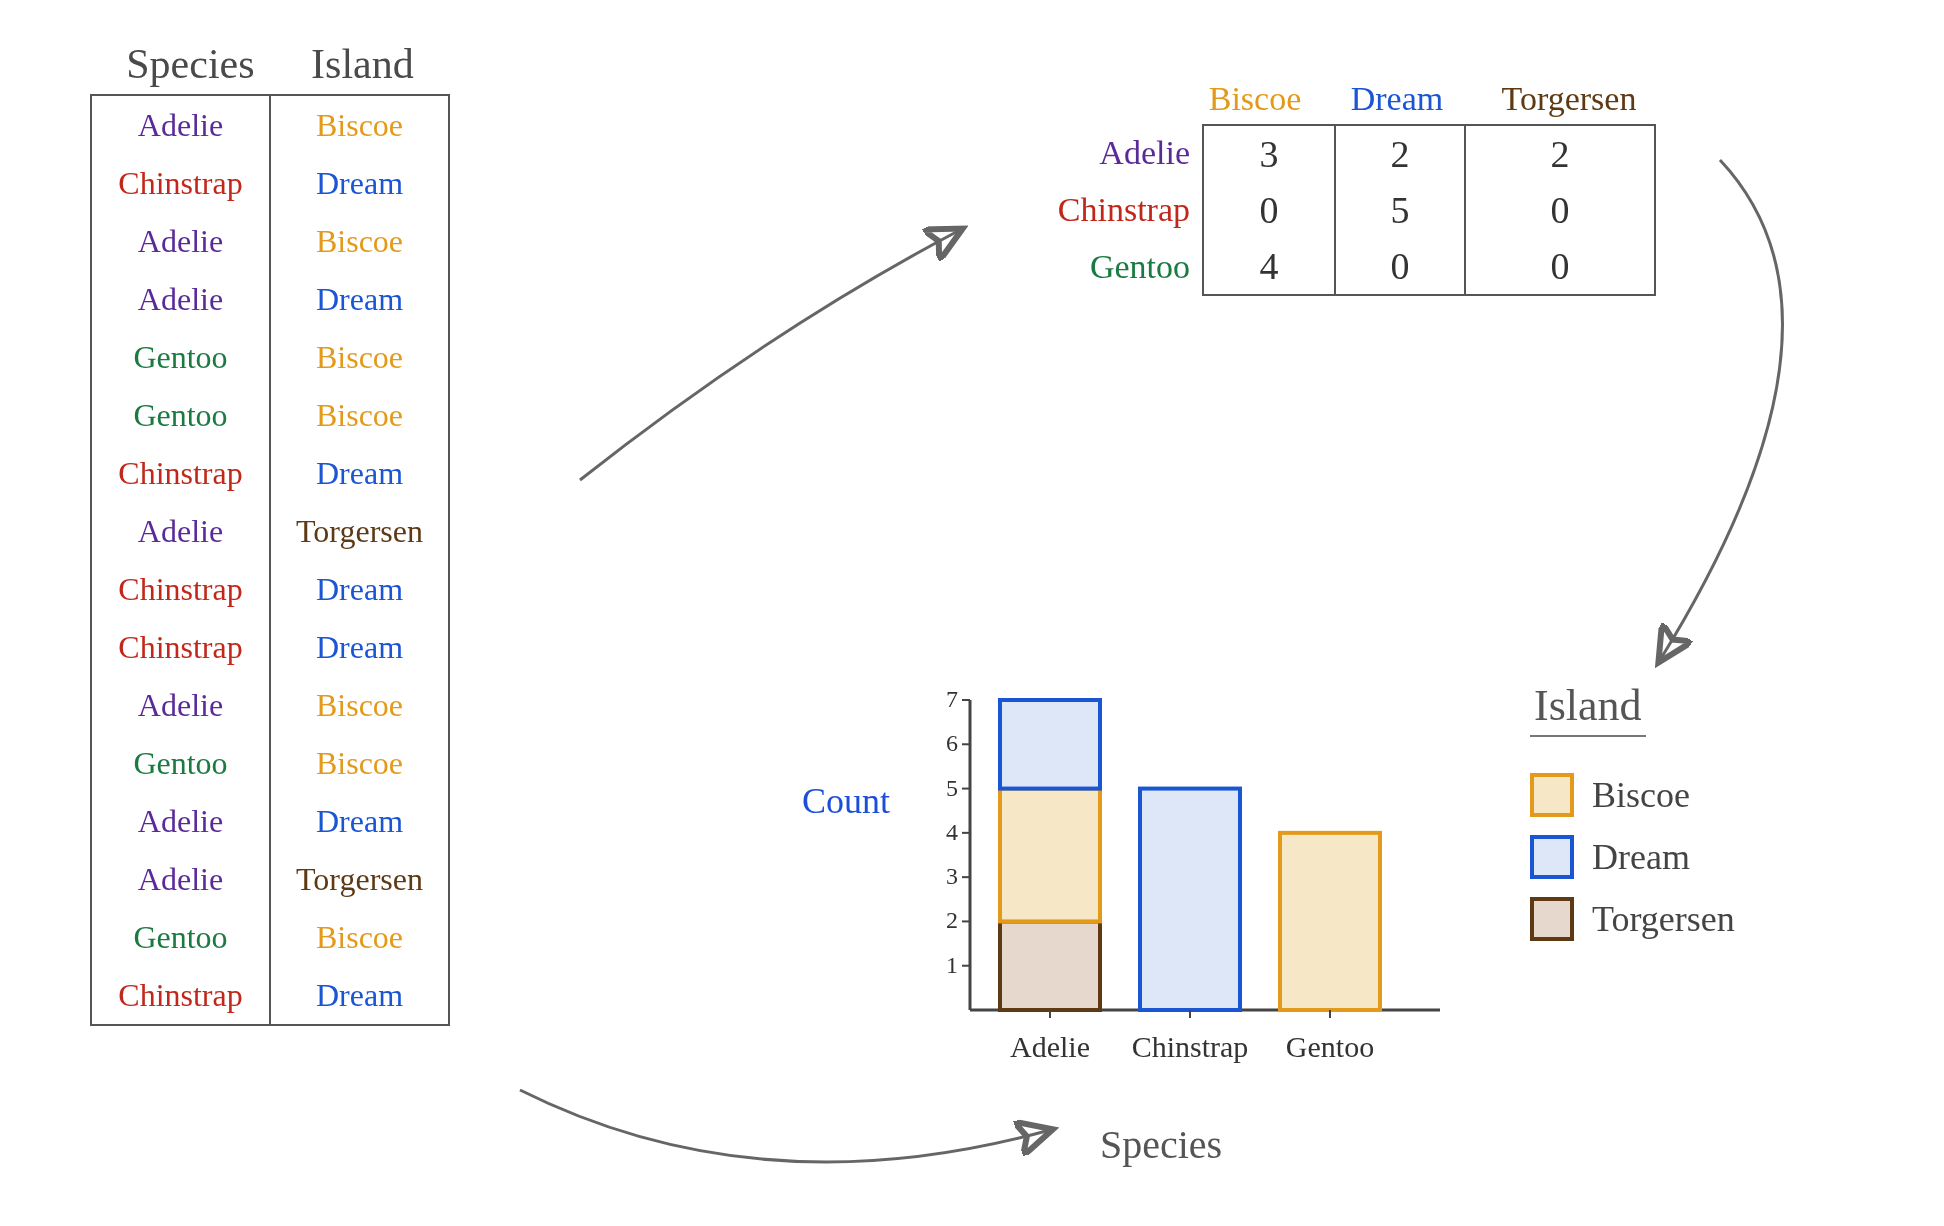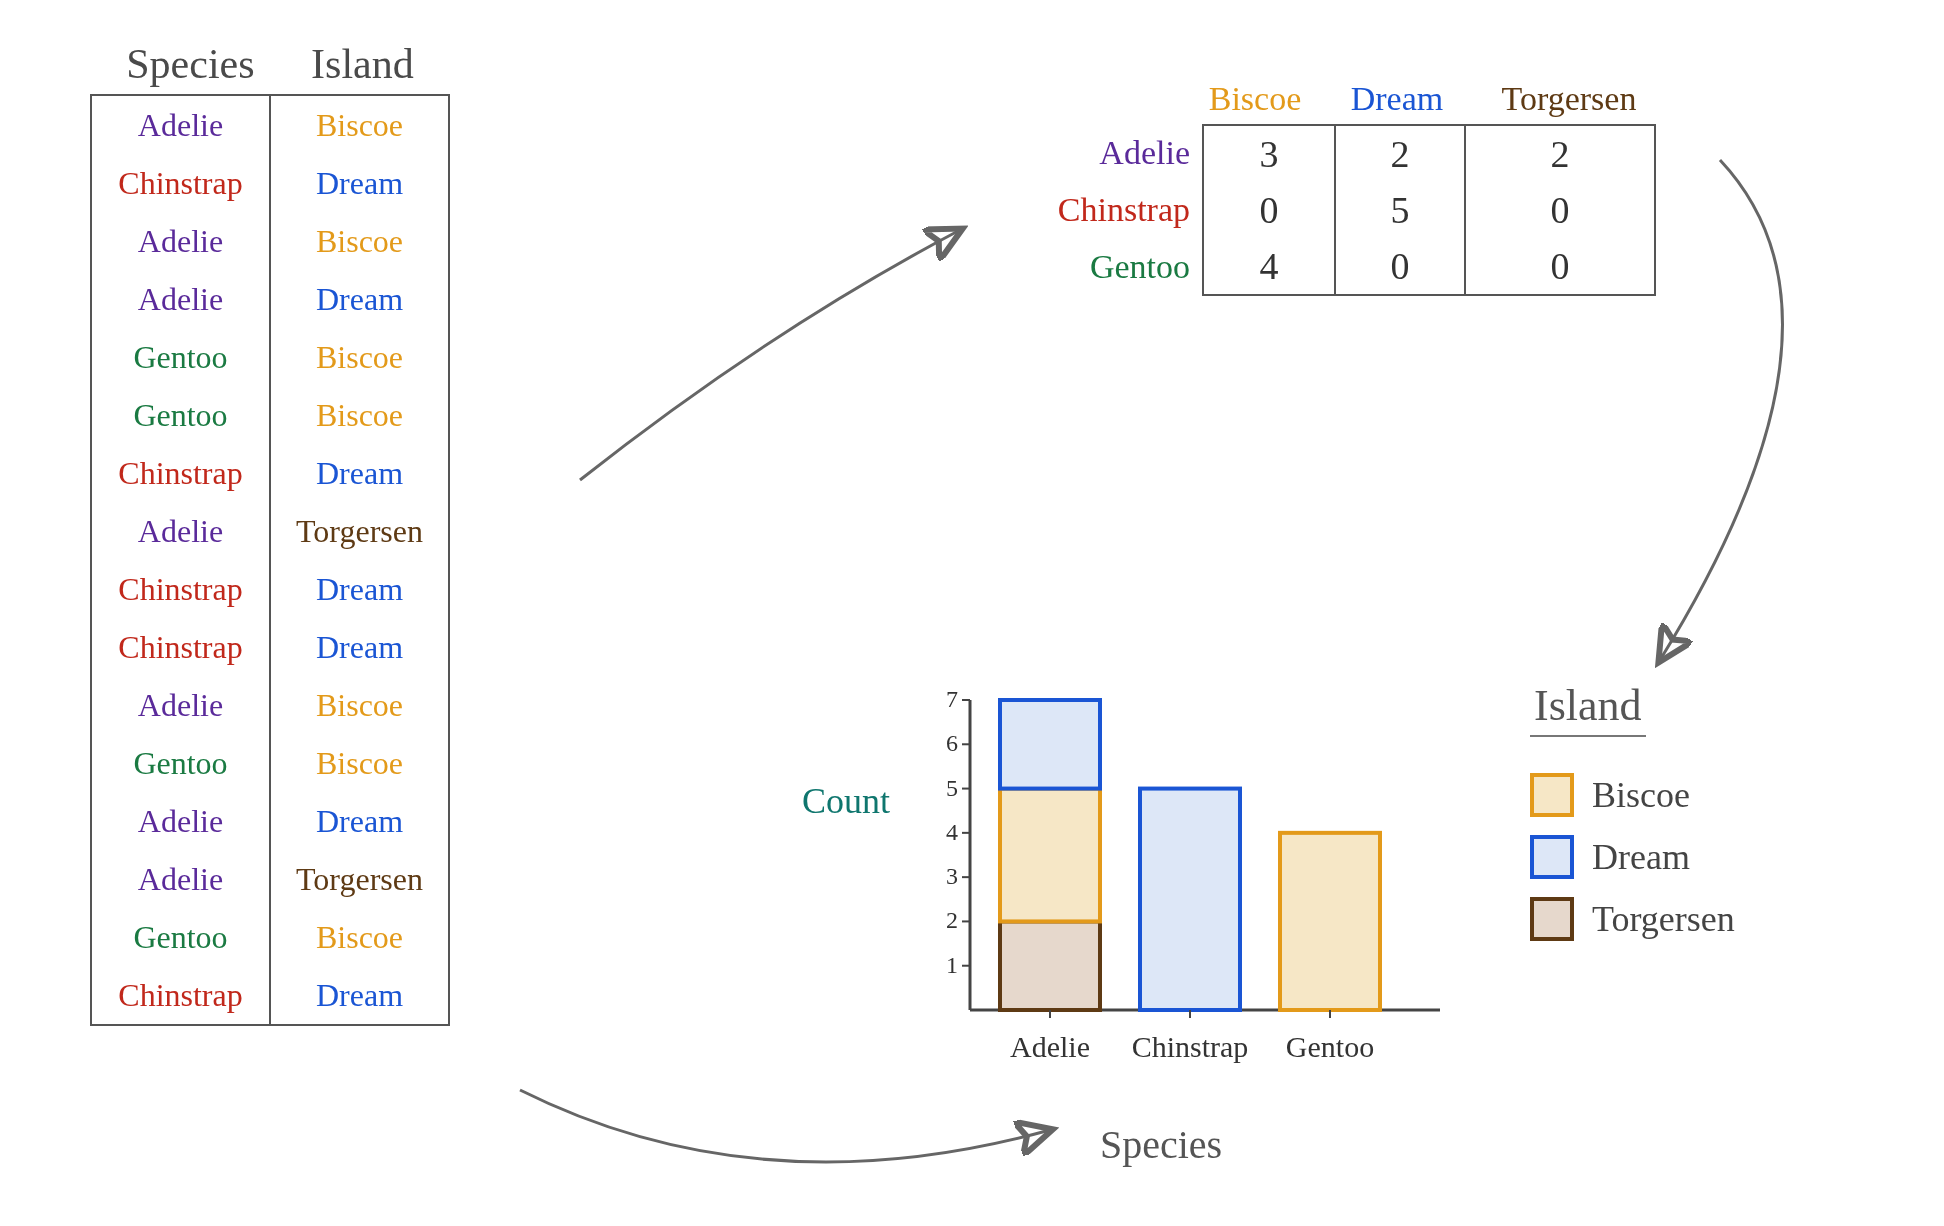--- a/index.html
+++ b/index.html
@@ -112,21 +112,21 @@
     left: 820px;
     top: 690px;
     width: 640px;
     height: 430px;
   }
   .chart-ylabel {
     position: absolute;
     left: -18px;
     top: 90px;
     font-size: 36px;
-    color: #0f766e;
+    color: #1d4ed8;
   }
   .chart-xlabel {
     position: absolute;
     left: 280px;
     bottom: -48px;
     font-size: 40px;
     color: #555;
   }
   .chart-svg {
     position: absolute;

